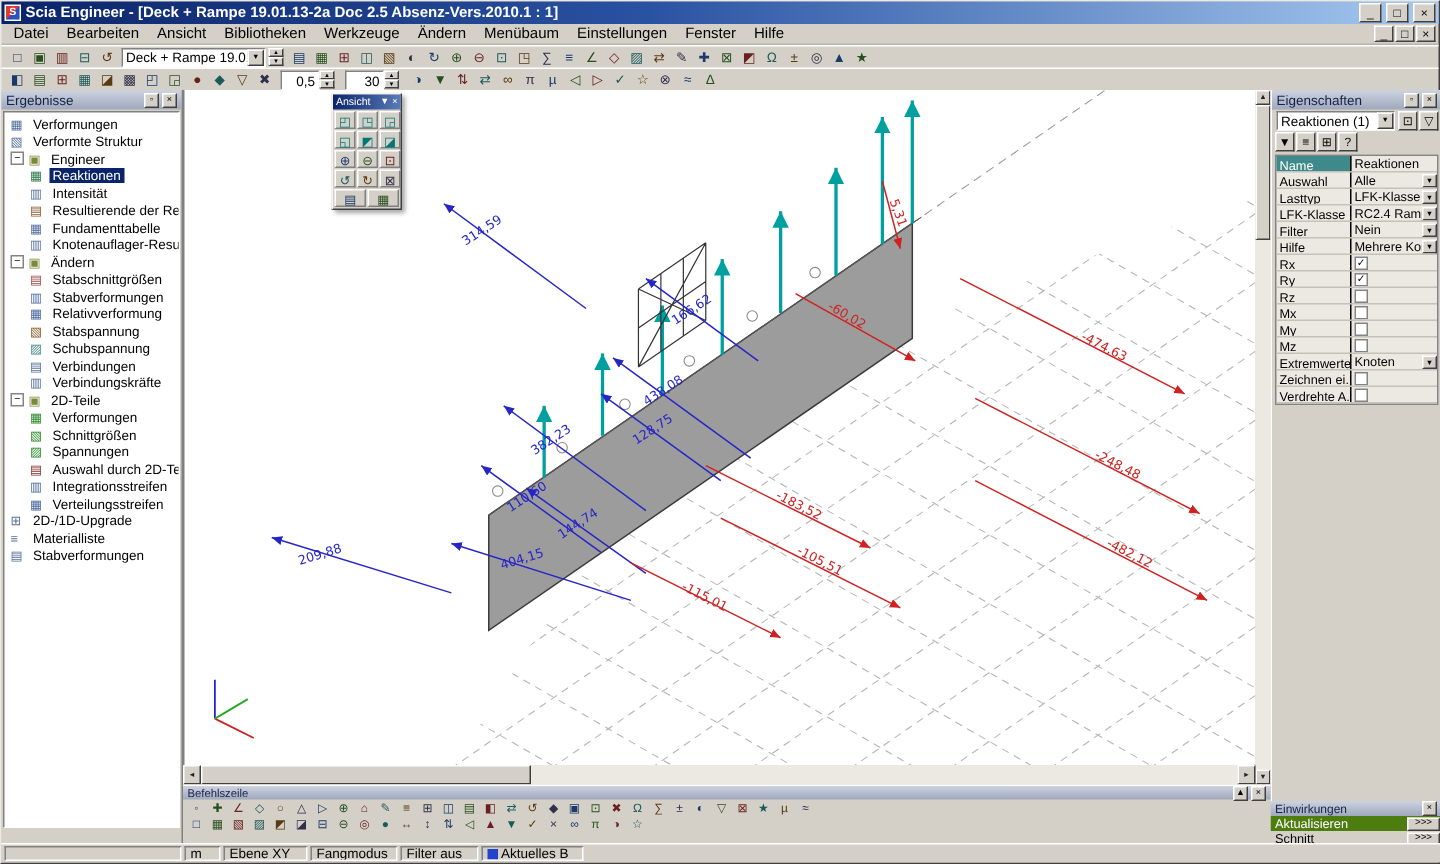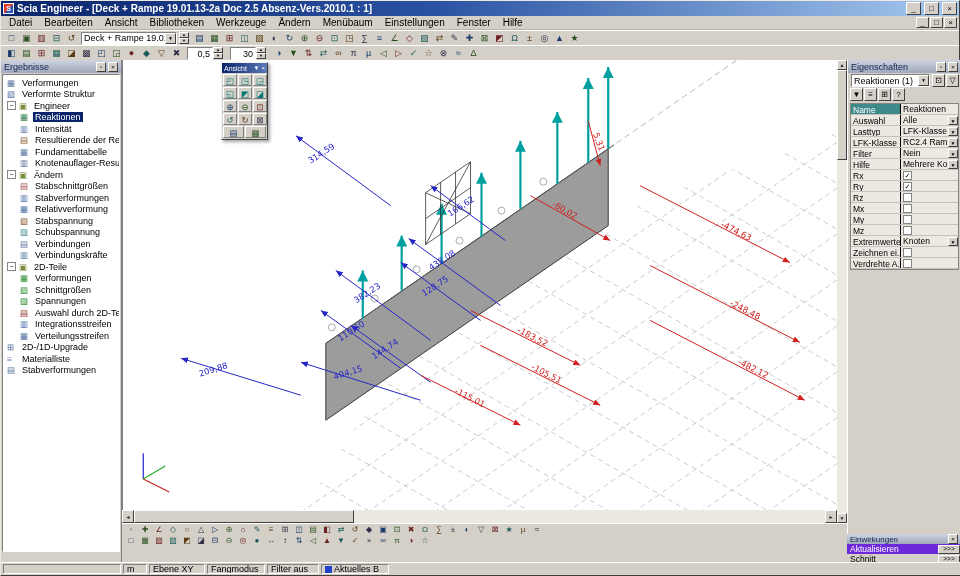--- a/index.html
+++ b/index.html
@@ -79,21 +79,21 @@
 .plabel{width:50px;flex:none;padding:1px 12px 0 2px;white-space:nowrap;overflow:hidden;border-right:1px solid #000000}
 .plabel.name-hl{background:#3e8a8a;color:#fff}
 .pvalue{flex:1;display:flex;align-items:center;padding-left:2px;overflow:hidden}
 .pvtext{flex:1;white-space:nowrap;overflow:hidden}
 .pvalue .dd{width:10px;height:9px}
 .cb{width:9px;height:9px;flex:none;background:#fff;border:1px solid #848484;font-size:7px;line-height:8px;text-align:center}
 
 .einw{position:absolute;left:846px;top:533px;width:114px;height:30px;background:#d4d0c8;display:flex;flex-direction:column}
 .einw .phead{height:10px;font-size:8px}
 .erow{flex:1;display:flex;align-items:center;padding:0 1px 0 3px;font-size:8.5px;gap:2px}
-.erow.sel{background:#6d28d9;color:#fff}
+.erow.sel{background:#4d7c0f;color:#fff}
 .erow .elabel{flex:1;white-space:nowrap;overflow:hidden}
 .ebtn{width:22px;height:9px;flex:none;background:#d4d0c8;color:#000;border:1px solid;border-color:#fff #404040 #404040 #fff;font-size:6.5px;line-height:6px;text-align:center;padding:0}
 
 .cmd{position:absolute;left:121px;top:522px;width:725px;height:41px;background:#d4d0c8;border-top:1px solid #fff;display:flex;flex-direction:column}
 .cmd .phead{height:9px;font-size:7.5px}
 .cmd-icons{height:11px;flex:none;display:flex;align-items:center;padding:0 2px}
 .cicon{width:14px;height:11px;flex:none;font-size:8px;line-height:11px;text-align:center}
 .prompt{flex:1;background:#fff;border:1px solid;border-color:#808080 #fff #fff #808080;margin:0 1px;font-size:8.5px;padding:0 3px;display:flex;align-items:center}
 
 .status{position:absolute;left:0;bottom:0;width:960px;height:13px;background:#d4d0c8;border-top:1px solid #fff;display:flex;gap:2px;padding:1px 2px;font-size:9px}
@@ -641,20 +641,25 @@
       <span class="elabel">Aktualisieren</span>
       <button class="ebtn">&gt;&gt;&gt;</button>
     </div>
     <div class="erow">
       <span class="elabel">Schnitt</span>
       <button class="ebtn">&gt;&gt;&gt;</button>
     </div>
   </div>
 
   <div class="cmd">
+    <div class="phead">
+      <span class="ptitle">Befehlszeile</span>
+      <span class="phbtn">▲</span>
+      <span class="phbtn">×</span>
+    </div>
     <div class="cmd-icons" id="cmd-row1">
         <span class="cicon" style="color: rgb(26, 58, 106);">◦</span>
         <span class="cicon" style="color: rgb(40, 80, 30);">✚</span>
         <span class="cicon" style="color: rgb(106, 32, 32);">∠</span>
         <span class="cicon" style="color: rgb(26, 90, 90);">◇</span>
         <span class="cicon" style="color: rgb(90, 58, 16);">○</span>
         <span class="cicon" style="color: rgb(48, 48, 74);">△</span>
         <span class="cicon" style="color: rgb(26, 58, 106);">▷</span>
         <span class="cicon" style="color: rgb(40, 80, 30);">⊕</span>
         <span class="cicon" style="color: rgb(106, 32, 32);">⌂</span>

